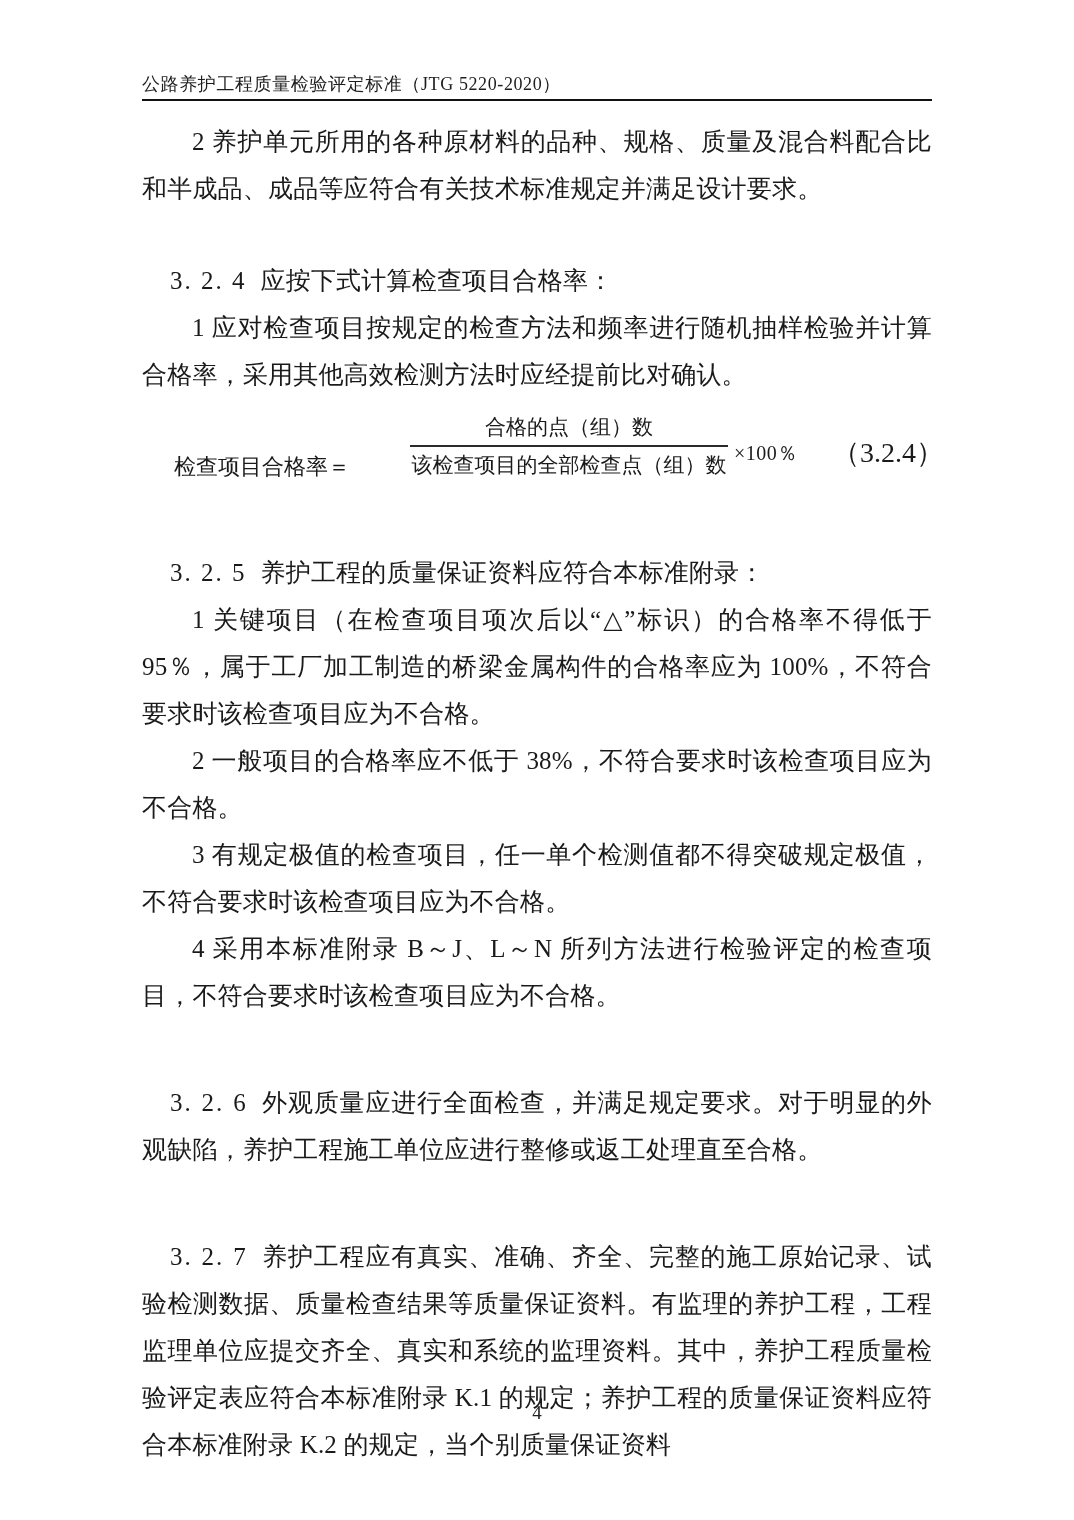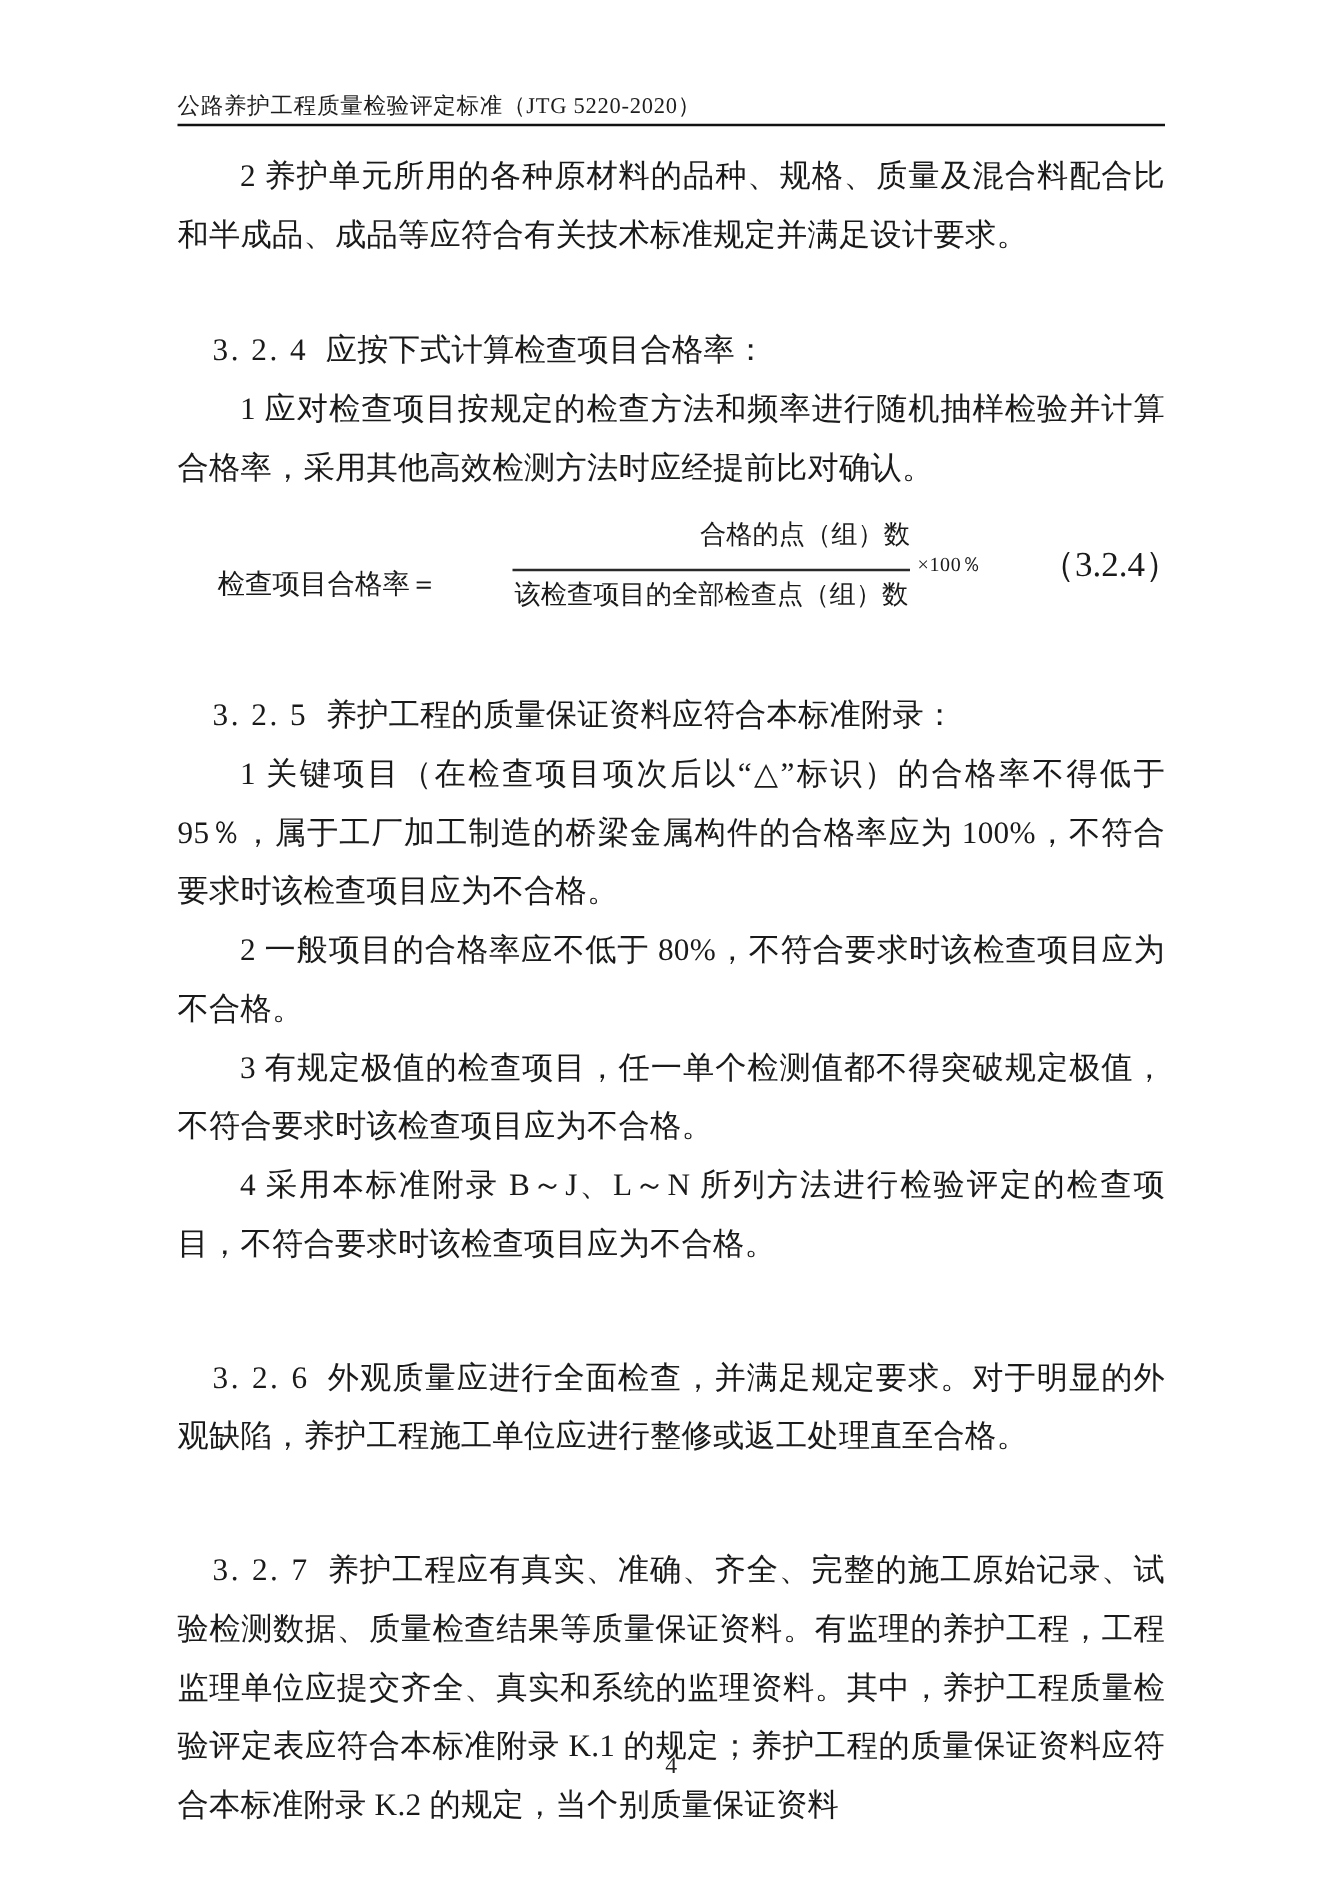--- a/index.html
+++ b/index.html
@@ -91,32 +91,32 @@
     top: 0px;
     width: 318px;
     text-align: center;
   }
   .frac-num,
   .frac-den {
     font-size: 21px;
     line-height: 30px;
     white-space: nowrap;
   }
-  .frac-num { padding-bottom: 13px; text-align: right; }
+  .frac-num { padding-bottom: 3px; }
   .frac-bar {
     height: 1.6px;
     background: #2a2a2a;
     width: 100%;
   }
   .frac-den { padding-top: 3px; }
   .formula-tail {
     position: absolute;
     left: 592px;
     top: 26px;
-    font-size: 16px;
+    font-size: 20px;
     line-height: 30px;
     letter-spacing: 0.5px;
     white-space: nowrap;
   }
   .formula-eqno {
     position: absolute;
     left: 690px;
     top: 26px;
     font-size: 28px;
     line-height: 30px;
@@ -173,21 +173,21 @@
     </div>
 
     <div class="gap-md"></div>
 
     <p class="para indent-hang">
       <span class="clause-num">3. 2. 5</span><span>养护工程的质量保证资料应符合本标准附录：</span>
     </p>
 
     <p class="para indent-2">1 关键项目（在检查项目项次后以“△”标识）的合格率不得低于 95％，属于工厂加工制造的桥梁金属构件的合格率应为 100%，不符合要求时该检查项目应为不合格。</p>
 
-    <p class="para indent-2">2 一般项目的合格率应不低于 80%，不符合要求时该检查项目应为不合格。</p>
+    <p class="para indent-2">2 一般项目的合格率应不低于 38%，不符合要求时该检查项目应为不合格。</p>
 
     <p class="para indent-2">3 有规定极值的检查项目，任一单个检测值都不得突破规定极值，不符合要求时该检查项目应为不合格。</p>
 
     <p class="para indent-2">4 采用本标准附录 B～J、L～N 所列方法进行检验评定的检查项目，不符合要求时该检查项目应为不合格。</p>
 
     <div class="gap-lg"></div>
 
     <p class="para indent-hang">
       <span class="clause-num">3. 2. 6</span><span>外观质量应进行全面检查，并满足规定要求。对于明显的外观缺陷，养护工程施工单位应进行整修或返工处理直至合格。</span>
     </p>

